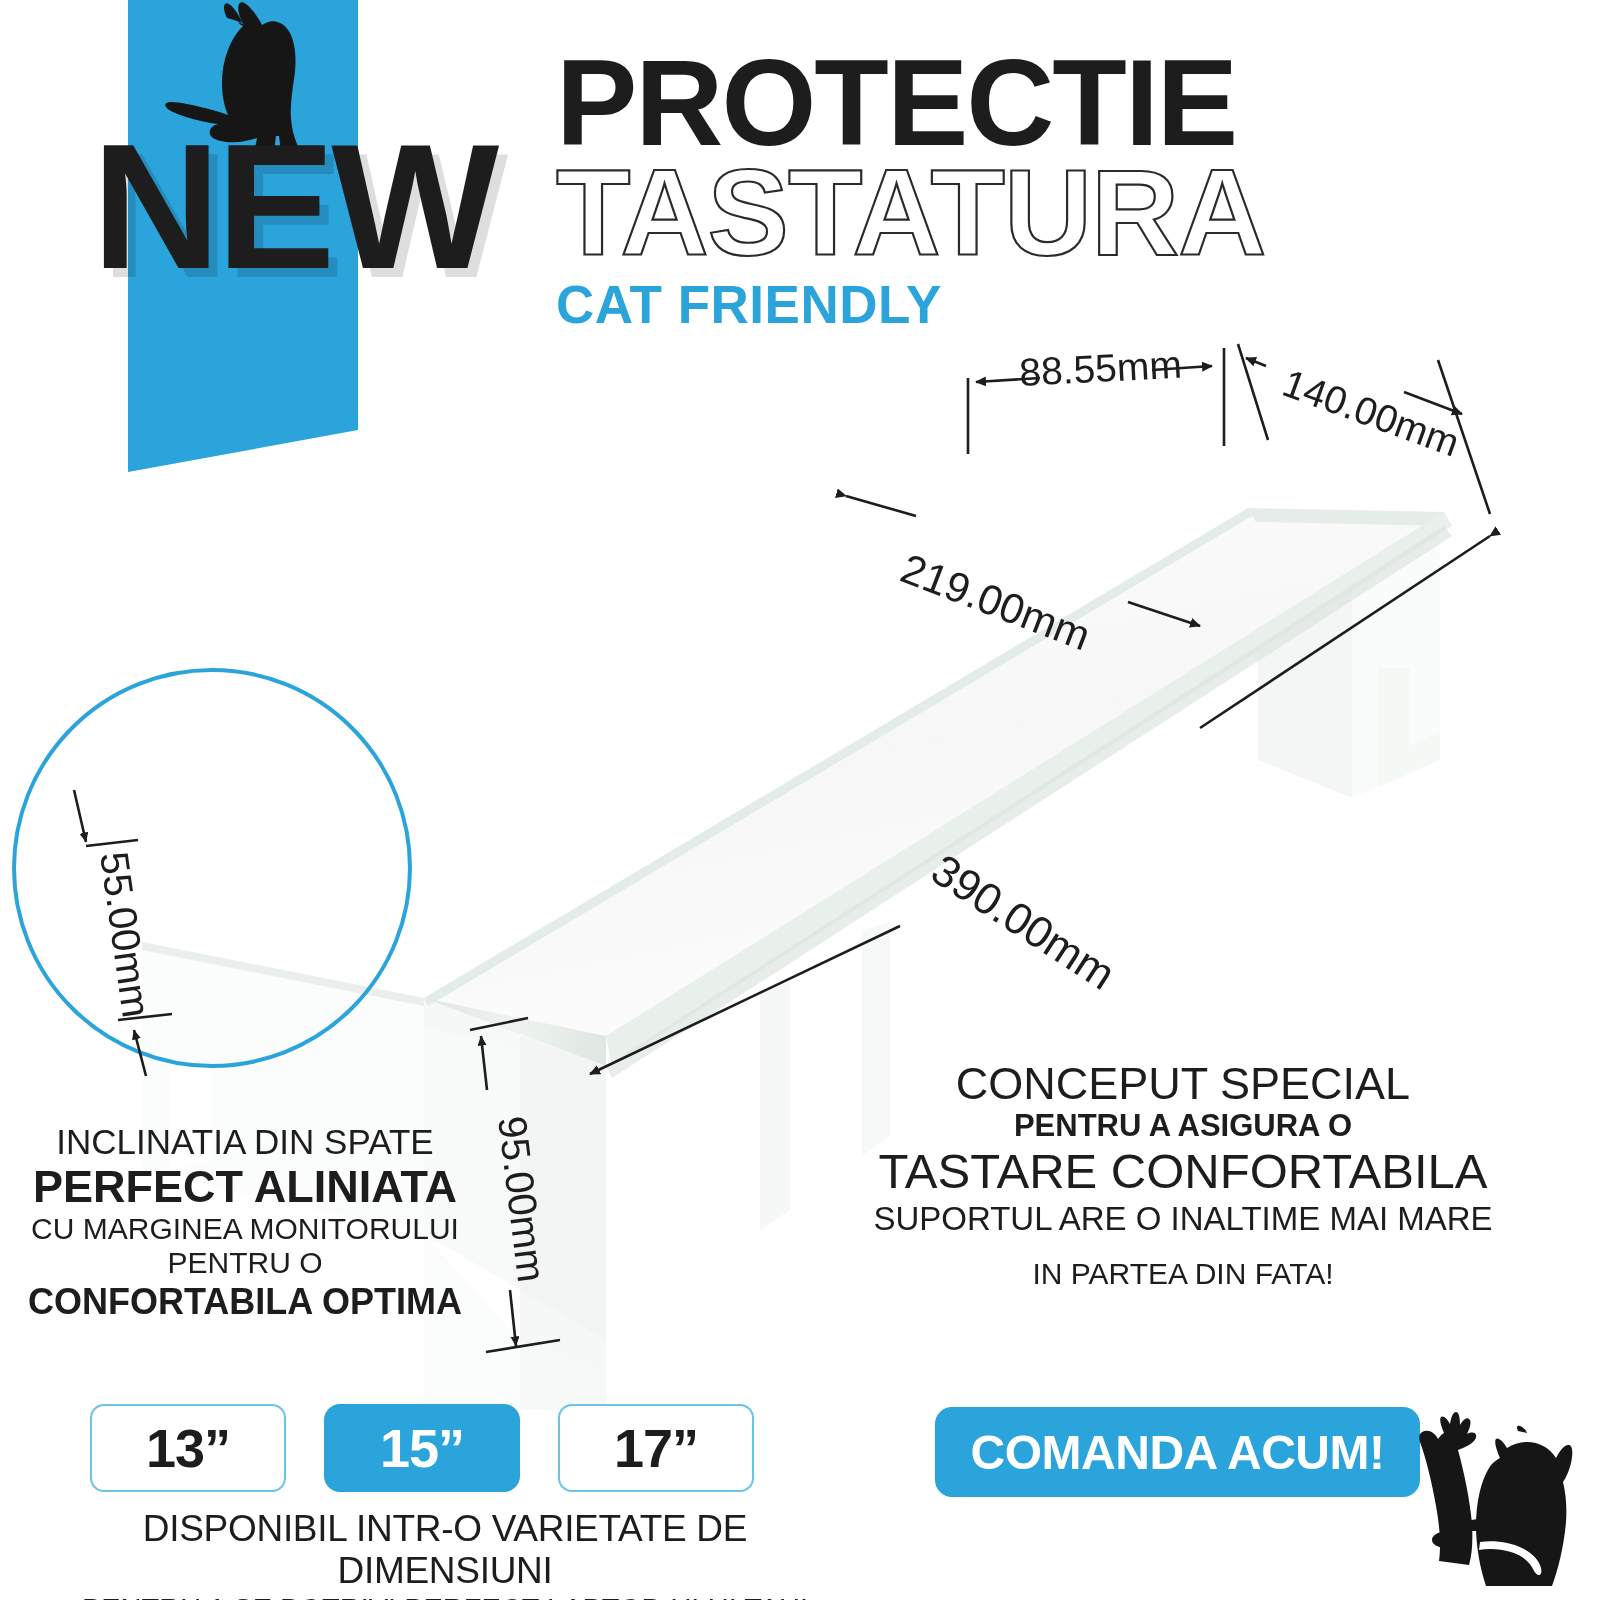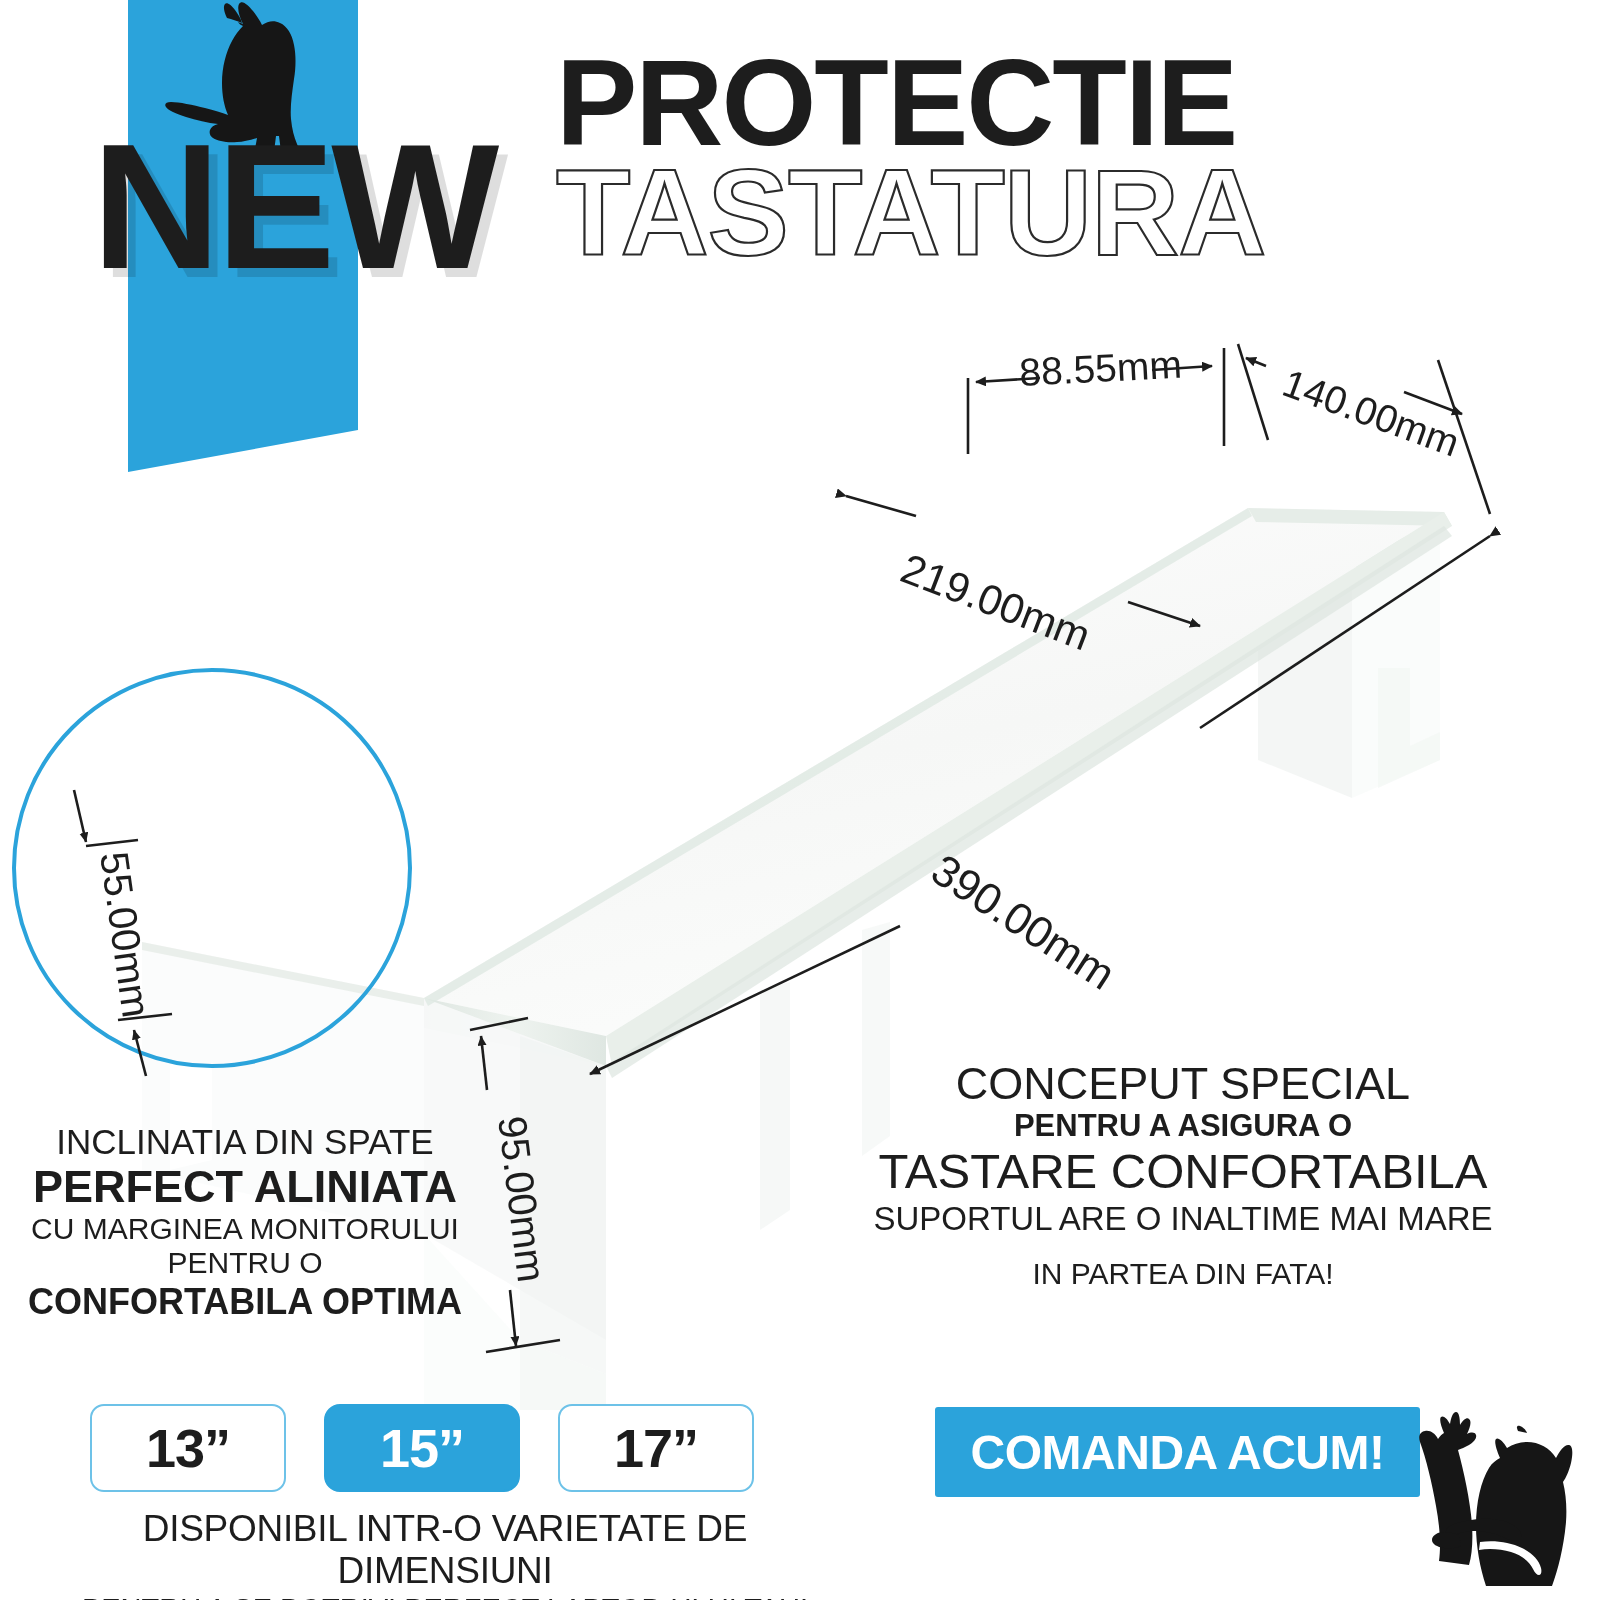--- a/index.html
+++ b/index.html
@@ -64,21 +64,21 @@
   }
   .size-btn.sel { background:#2BA3DB; border-color:#2BA3DB; color:#ffffff;border-radius:16px; }
 
   #sizes-cap { position:absolute; left:40px; top:1508px; width:810px; text-align:center; color:#1d1d1d; }
   #sizes-cap .c1 { font-size:37px; font-weight:normal; letter-spacing:-0.3px; line-height:1.14; }
   #sizes-cap .c2 { font-size:29px; font-weight:normal; line-height:1.2; }
 
   
   #cta {
     position:absolute; left:935px; top:1407px; width:485px; height:90px;
-    background:#2BA3DB; border-radius:3px;
+    background:#2BA3DB; border-radius:17px;
     display:flex; align-items:center; justify-content:center;
     color:#ffffff; font-size:48px; font-weight:bold; letter-spacing:-0.5px;
   }
   #cat-reach { position:absolute; left:1392px; top:1400px; }
 </style>
 </head>
 <body>
 
 <div id="stage">
 
@@ -102,20 +102,21 @@
       <path d="M227,18 c-3,-6 -4,-12 -2,-14 c2,-2 6,1 10,6 c3,4 6,9 7,13
                c-5,-2 -10,-4 -15,-5z"></path>
     </g>
   </svg>
 
   <div class="new-word">NEW</div>
 
   <div class="headline">
     <div class="h-protect">PROTECTIE</div>
     <div class="h-tastatura">TASTATURA</div>
+    <div class="h-catfriendly">CAT FRIENDLY</div>
   </div>
 
   <svg id="diagram" viewBox="0 0 1600 1080">
     <defs>
       <linearGradient id="topFace" x1="0" y1="0" x2="0.4" y2="1">
         <stop offset="0%" stop-color="#fdfdfd"></stop>
         <stop offset="55%" stop-color="#f6f7f6"></stop>
         <stop offset="100%" stop-color="#fbfcfb"></stop>
       </linearGradient>
       <linearGradient id="frontFace" x1="0" y1="0" x2="0" y2="1">

